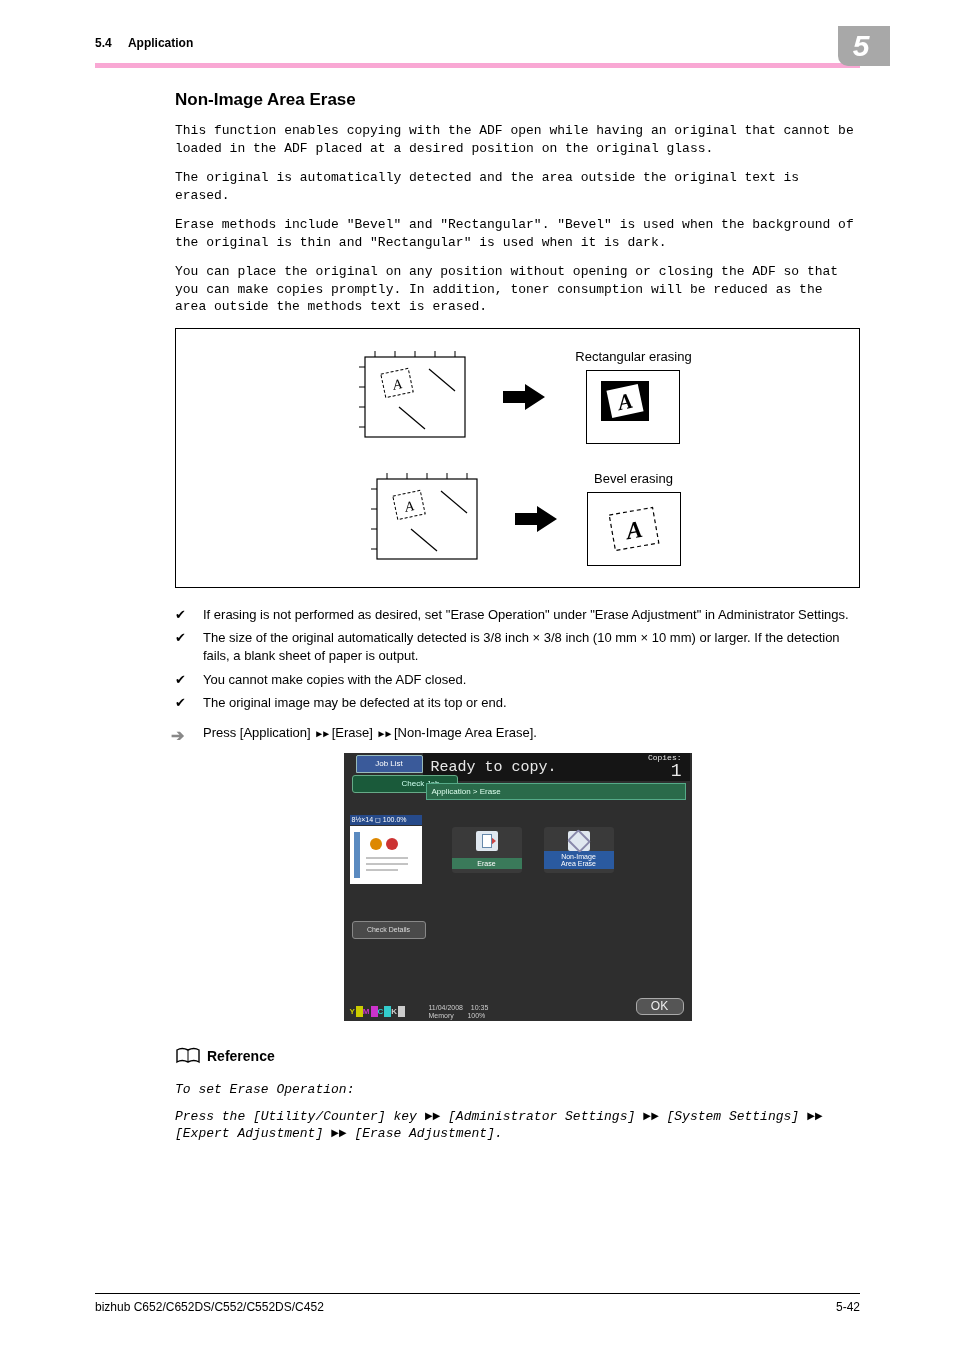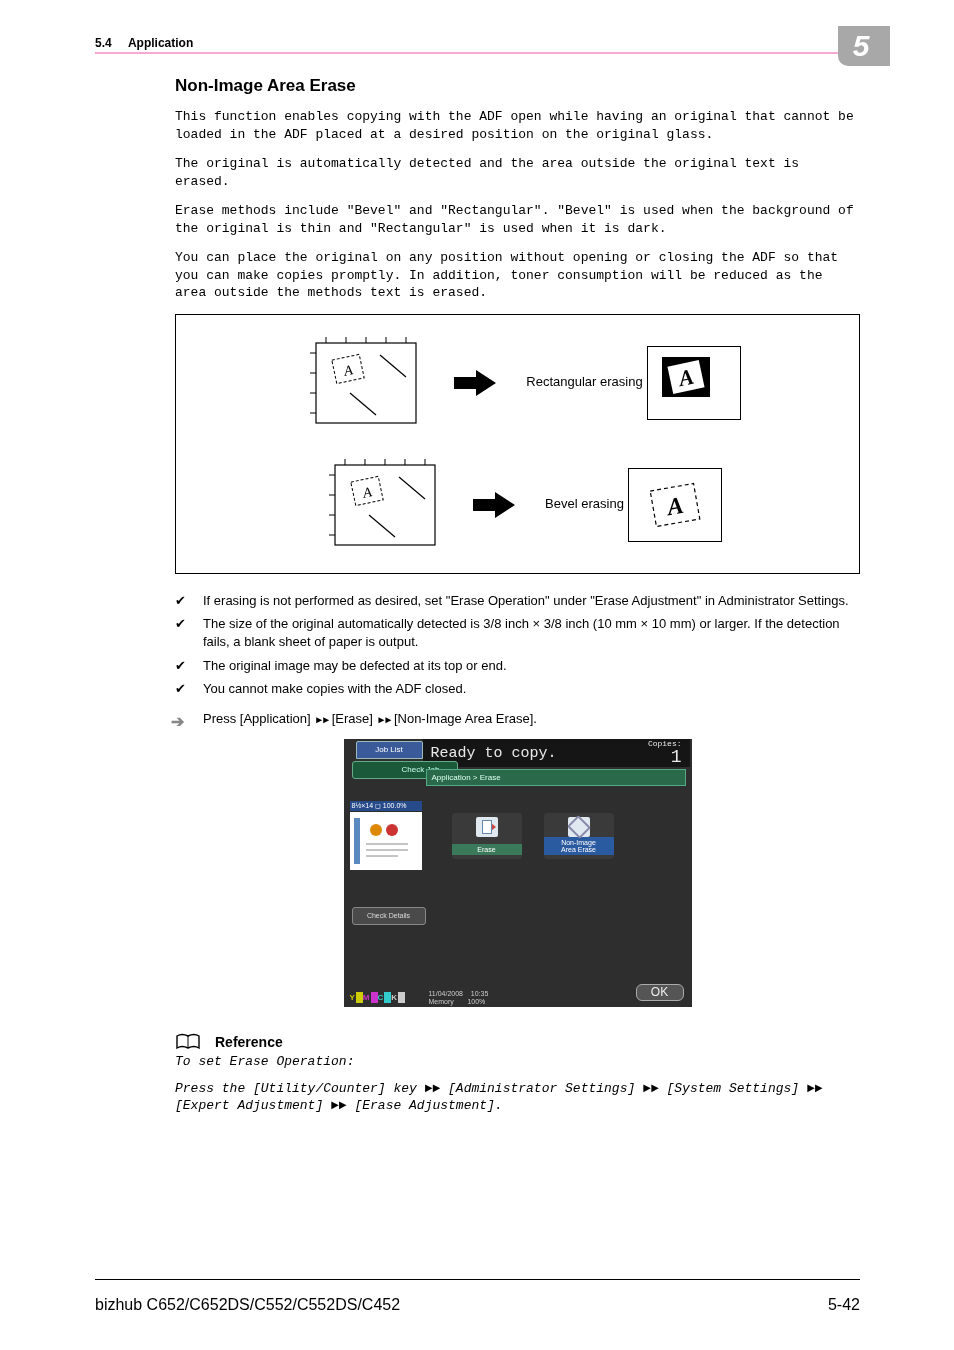--- a/index.html
+++ b/index.html
@@ -15,22 +15,22 @@
   }
   .page {
     position: absolute;
     top: 36px;
     left: 95px;
     width: 765px;
   }
   .header-row {
     display: flex;
     align-items: flex-end;
-    border-bottom: 2px solid #f9a8d4;
-    padding-bottom: 2px;
+    border-bottom: 5px solid #f9a8d4;
+    padding-bottom: 13px;
     margin-bottom: 22px;
   }
   .header-left {
     font-size: 12px;
     font-weight: bold;
     flex: 1;
   }
   .header-badge {
     position: absolute;
     right: -30px;
@@ -71,21 +71,21 @@
     gap: 26px;
   }
   .diagram-row {
     display: flex;
     align-items: center;
     gap: 30px;
     justify-content: center;
   }
   .diagram-col {
     display: flex;
-    flex-direction: row;
+    flex-direction: column;
     align-items: center;
     gap: 4px;
   }
   .diagram-label {
     font-size: 13px;
     margin-bottom: 2px;
   }
   .scanner-image { width: 130px; height: 96px; }
   .arrow-image { width: 42px; height: 26px; }
   .result-box { width: 92px; height: 72px; border: 1.5px solid #000; display:flex; align-items:center; justify-content:center; position:relative; }
@@ -206,36 +206,36 @@
   .ss-datetime {
     position:absolute; left:85px; bottom:2px; font-size:7px; color:#ccc; line-height:1.1;
   }
   .ss-ok {
     position:absolute; right:8px; bottom:6px; width:46px; height:15px;
     background:#555; border:1px solid #aaa; border-radius:6px;
     text-align:center; line-height:15px; font-size:12px; color:#eee;
   }
 
   .reference {
-    display:flex; align-items:center; gap:14px; margin-bottom:2px;
+    display:flex; align-items:center; gap:6px; margin-bottom:16px;
   }
   .reference .ref-icon {
     width:26px; height:18px;
   }
   .reference .ref-text { font-weight:bold; font-size:14px; }
   .italic { font-style: italic; }
 
   .footer {
     position:absolute;
     bottom: 36px;
     left: 95px;
     width: 765px;
     border-top: 1px solid #000;
-    padding-top: 16px;
-    font-size: 16px;
+    padding-top: 6px;
+    font-size: 12px;
     display:flex;
     justify-content:space-between;
   }
 </style>
 </head>
 <body>
 
 <div class="page">
   <div class="header-row">
     <div class="header-left">
@@ -324,22 +324,22 @@
               </g>
             </svg>
           </div>
         </div>
       </div>
     </div>
 
     <ul class="checks">
       <li>If erasing is not performed as desired, set "Erase Operation" under "Erase Adjustment" in Administrator Settings.</li>
       <li>The size of the original automatically detected is 3/8 inch × 3/8 inch (10 mm × 10 mm) or larger. If the detection fails, a blank sheet of paper is output.</li>
+      <li>You cannot make copies with the ADF closed.</li>
       <li>The original image may be defected at its top or end.</li>
-      <li>You cannot make copies with the ADF closed.</li>
     </ul>
 
     <div class="arrow-line">
       <span class="arrow-icon">➔</span>
       <span>Press [Application] </span><span class="dblarrow">►►</span><span> [Erase] </span><span class="dblarrow">►►</span><span> [Non-Image Area Erase].</span>
     </div>
 
     <div class="screenshot-wrap">
       <div class="screenshot">
         <div class="ss-joblist-tab">Job List</div>

